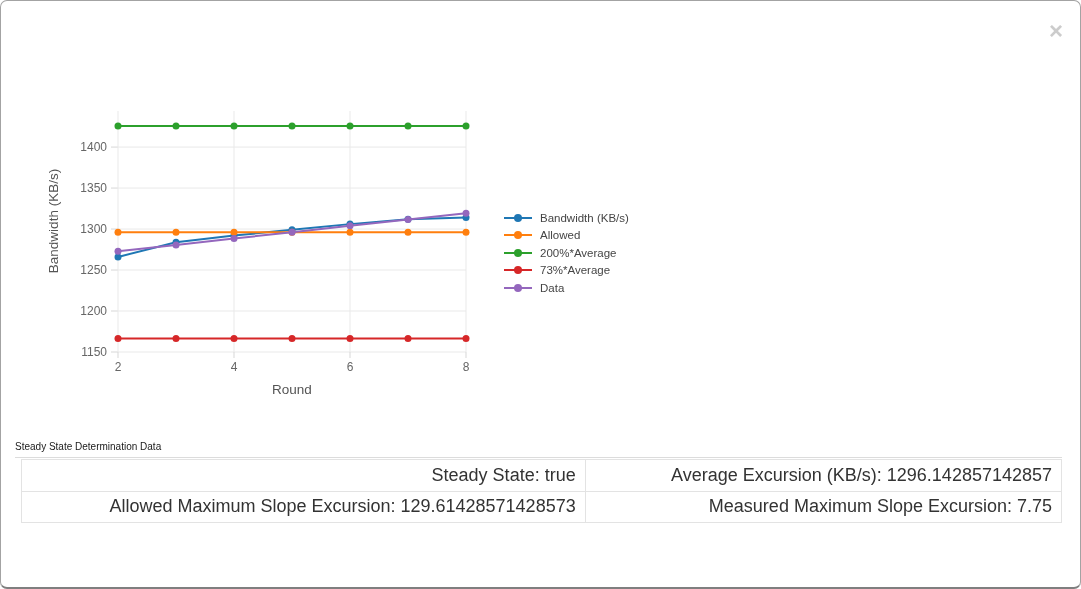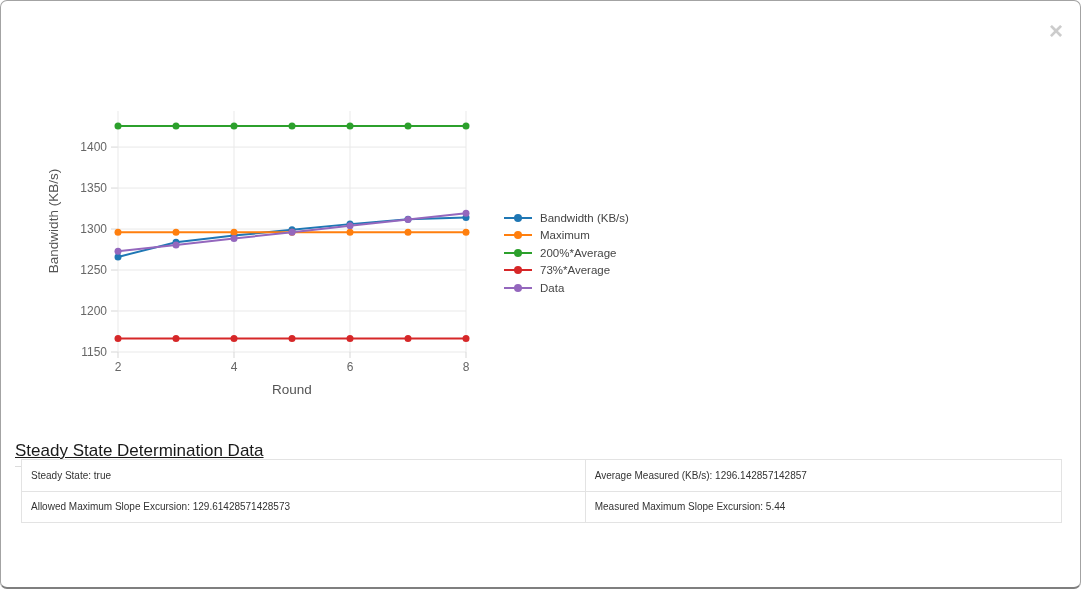--- a/index.html
+++ b/index.html
@@ -63,43 +63,43 @@
   .lg-label {
     margin-left: 8px;
     font-size: 11.5px;
     color: #454545;
     white-space: nowrap;
   }
   .section-title {
     position: absolute;
     left: 14px; top: 440px;
     width: 1047px;
-    font-size: 17px;
+    font-size: 10px;
     color: #1a1a1a;
     padding-bottom: 5px;
     border-bottom: 1px solid #dcdcdc;
-    text-decoration: underline;
   }
   .ss-table {
     position: absolute;
     left: 20px; top: 458px;
     width: 1041px;
     border-collapse: collapse;
     table-layout: fixed;
   }
   .ss-table td {
     border: 1px solid #e3e3e3;
     height: 31.5px;
     padding: 0 9px;
-    font-size: 10px;
+    font-size: 18px;
     color: #333333;
     background: #ffffff;
     vertical-align: middle;
     white-space: nowrap;
     overflow: hidden;
+    text-align: right;
   }
   .ss-table td.c1 { width: 54.2%; }
 </style>
 </head>
 <body>
 
 <div class="modal">
 
   <div class="close-btn">×</div>
 
@@ -182,21 +182,21 @@
       <div class="legend-item">
         <span class="lg-line" style="background: rgb(31, 119, 180);">
             <span class="lg-dot" style="background: rgb(31, 119, 180);"></span>
           </span>
         <span class="lg-label">Bandwidth (KB/s)</span>
       </div>
       <div class="legend-item">
         <span class="lg-line" style="background: rgb(255, 127, 14);">
             <span class="lg-dot" style="background: rgb(255, 127, 14);"></span>
           </span>
-        <span class="lg-label">Maximum</span>
+        <span class="lg-label">Allowed</span>
       </div>
       <div class="legend-item">
         <span class="lg-line" style="background: rgb(44, 160, 44);">
             <span class="lg-dot" style="background: rgb(44, 160, 44);"></span>
           </span>
         <span class="lg-label">200%*Average</span>
       </div>
       <div class="legend-item">
         <span class="lg-line" style="background: rgb(214, 39, 40);">
             <span class="lg-dot" style="background: rgb(214, 39, 40);"></span>
@@ -211,22 +211,22 @@
       </div>
     </div>
   </div>
 
   <div class="section-title">Steady State Determination Data</div>
 
   <table class="ss-table">
     <tbody>
       <tr>
         <td class="c1">Steady State: true</td>
-        <td>Average Measured (KB/s): 1296.142857142857</td>
+        <td>Average Excursion (KB/s): 1296.142857142857</td>
       </tr>
       <tr>
         <td class="c1">Allowed Maximum Slope Excursion: 129.61428571428573</td>
-        <td>Measured Maximum Slope Excursion: 5.44</td>
+        <td>Measured Maximum Slope Excursion: 7.75</td>
       </tr>
     </tbody>
   </table>
 
 </div>
 
 </body></html>

